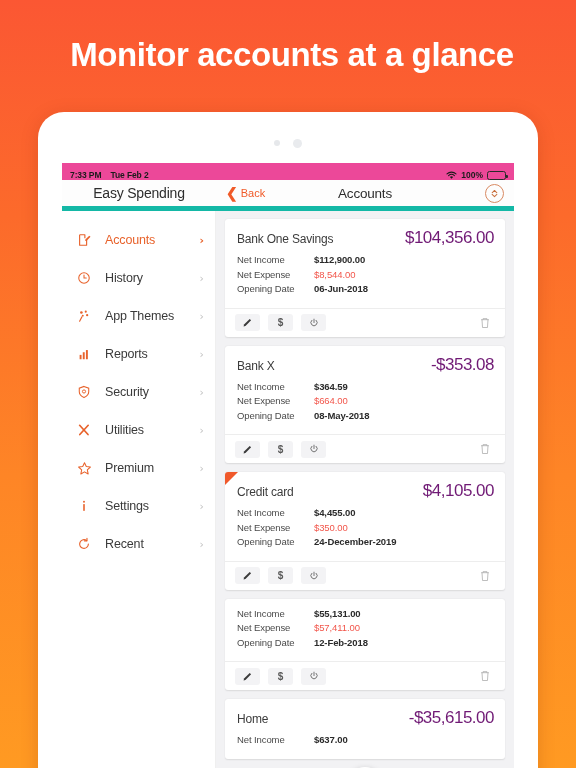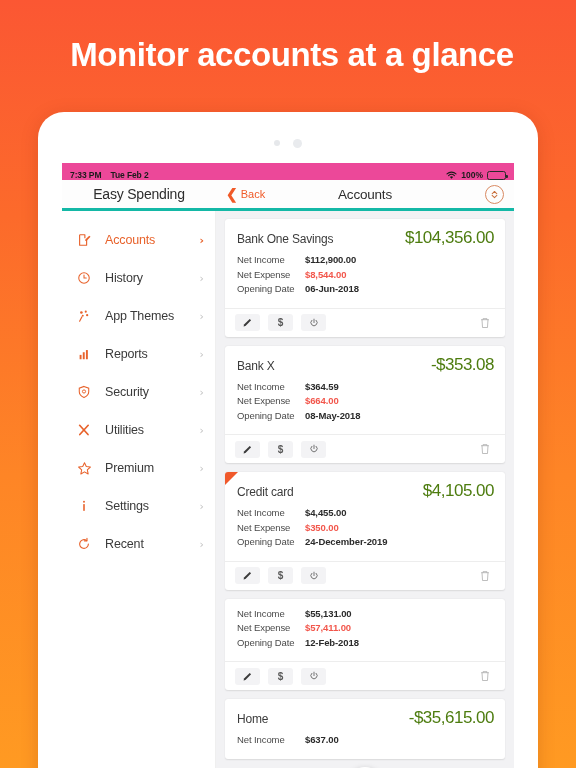--- a/index.html
+++ b/index.html
@@ -85,21 +85,21 @@
     width: 1.6px; height: 3px;
     background: #2a2a2a; border-radius: 0 1px 1px 0;
   }
   .batt-fill { width: 100%; height: 100%; background: #2a2a2a; border-radius: 1px; }
 
   
   .navbar {
     flex: 0 0 31px;
     display: flex; align-items: center;
     background: #FDFDFD;
-    border-bottom: 3px solid #14b8a6;
+    border-bottom: 5px solid #14b8a6;
     position: relative;
   }
   .nav-left {
     width: 154px;
     text-align: center;
     font-size: 14px;
     color: #2D2D2D;
     letter-spacing: -0.2px;
   }
   .nav-right {
@@ -201,38 +201,38 @@
     display: flex; align-items: baseline; justify-content: space-between;
     margin-bottom: 6px;
   }
   .card-title {
     font-size: 12px;
     color: #3C3C3C;
     letter-spacing: -0.2px;
   }
   .card-balance {
     font-size: 17px;
-    color: #4d7c0f;
+    color: #701a75;
     letter-spacing: -0.5px;
     font-weight: 400;
   }
   .card-row { display: flex; margin-bottom: 3.5px; }
   .row-label {
-    width: 68px;
+    width: 77px;
     font-size: 9.5px;
     color: #4A4A4A;
     letter-spacing: -0.1px;
   }
   .row-value {
     font-size: 9.5px;
     color: #2B2B2B;
     font-weight: bold;
     letter-spacing: -0.1px;
   }
-  .row-value.negative { color: #F2564B; font-weight: bold; }
+  .row-value.negative { color: #F2564B; font-weight: normal; }
 
   .card-actions {
     border-top: 1px solid #EDEDED;
     height: 29px;
     display: flex; align-items: center;
     padding: 0 11px 0 10px;
     gap: 8px;
   }
   .act-btn {
     width: 25px; height: 17px;

